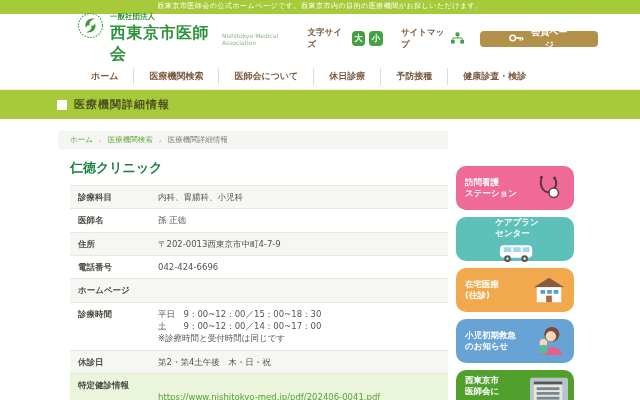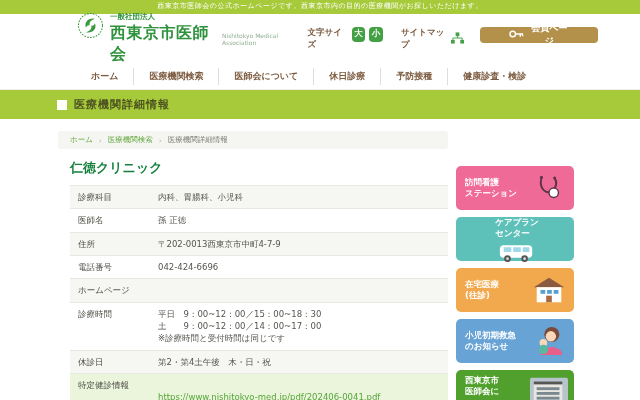--- a/index.html
+++ b/index.html
@@ -10,21 +10,21 @@
   }
   
   .topbar{height:14px;background:#a7ca3a;color:#fff;font-size:7px;line-height:13px;text-align:center;letter-spacing:.5px}
   
   .header{height:49px;background:#fff;display:flex;align-items:center;justify-content:space-between;padding:0 42px 0 77px;box-sizing:border-box}
   .brand{display:flex;align-items:flex-start;gap:6px;text-decoration:none}
   .brand-text .org-type{color:#2f923c;font-size:7.5px;font-weight:bold;margin-bottom:1px}
   .title-row{display:flex;align-items:baseline;gap:5px}
   .site-title{color:#2f923c;font-size:16px;font-weight:bold;letter-spacing:.5px}
   .site-sub{color:#8fae8f;font-size:6px}
-  .hctrl{display:flex;align-items:flex-start}
+  .hctrl{display:flex;align-items:center}
   .fs-label{font-size:8.5px;color:#7b5a3e;font-weight:bold;margin-right:5px}
   .fs-btn{width:15px;height:15px;border:none;border-radius:4px;background:#44a044;color:#fff;font-size:8.5px;font-weight:bold;display:flex;align-items:center;justify-content:center;margin-right:4px;padding:0;font-family:inherit}
   .sitemap{display:flex;align-items:center;gap:4px;margin-left:14px;font-size:8.5px;color:#7b5a3e;font-weight:bold;text-decoration:none}
   .member-btn{margin-left:16px;background:#b3914a;color:#fff;border:none;border-radius:4px;height:16px;padding:0 29px;font-size:9px;font-weight:bold;display:flex;align-items:center;gap:6px;font-family:inherit}
   
   nav{height:26px;display:flex;align-items:center;padding-left:76px;background:#fff;border-bottom:1px solid #f3ece8}
   .nav-item{font-size:9px;color:#7b5a3e;font-weight:bold;padding:2px 15px;text-decoration:none}
   .nav-item + .nav-item{border-left:1px solid #ddd}
   
   .title-band{height:29px;background:#a7ca3a;display:flex;align-items:center;padding-left:57px;gap:7px}
@@ -38,26 +38,26 @@
   .crumb-link{color:#64a83e;text-decoration:none}
   .crumb-current{color:#7d7d76}
   .crumb-sep{color:#b5b5ad}
   
   .clinic-name{font-size:13px;color:#15803d;font-weight:bold;margin:10px 0 8px 12px}
   .info-table{margin-left:12px;width:378px;border-top:1px solid #e8e8e3;box-sizing:border-box}
   .row{display:flex;border-bottom:1px solid #e8e8e3;font-size:8.5px}
   .row.alt{background:#f6f6f3}
   .row.pdf{background:#eaf5dc}
   .cell{box-sizing:border-box}
-  .cell.lab{width:88px;flex-shrink:0;padding:5px 0 5px 8px;color:#4c4c45;font-weight:normal;line-height:1.45}
+  .cell.lab{width:88px;flex-shrink:0;padding:5px 0 5px 8px;color:#4c4c45;font-weight:bold;line-height:1.45}
   .cell.val{padding:5px 4px 5px 0;color:#55544e;white-space:pre-line;line-height:1.45}
   .pdf-link{color:#58a53a;text-decoration:underline}
   
   .sidebar{width:118px;display:flex;flex-direction:column;gap:7px;padding-top:35px}
-  .banner{height:44px;flex-shrink:0;border-radius:5px;display:flex;align-items:center;padding:0 5px 0 9px;text-decoration:none;box-sizing:border-box}
+  .banner{height:44px;flex-shrink:0;border-radius:10px;display:flex;align-items:center;padding:0 5px 0 9px;text-decoration:none;box-sizing:border-box}
   .banner-label{flex:1;color:#fff;font-size:8.5px;font-weight:bold;white-space:pre-line;line-height:1.3}
   .banner-icon{width:40px;display:flex;align-items:center;justify-content:center}
 </style>
 </head>
 <body>
 
 <div class="topbar">
   <span>西東京市医師会の公式ホームページです。西東京市内の目的の医療機関がお探しいただけます。</span>
 </div>
 

